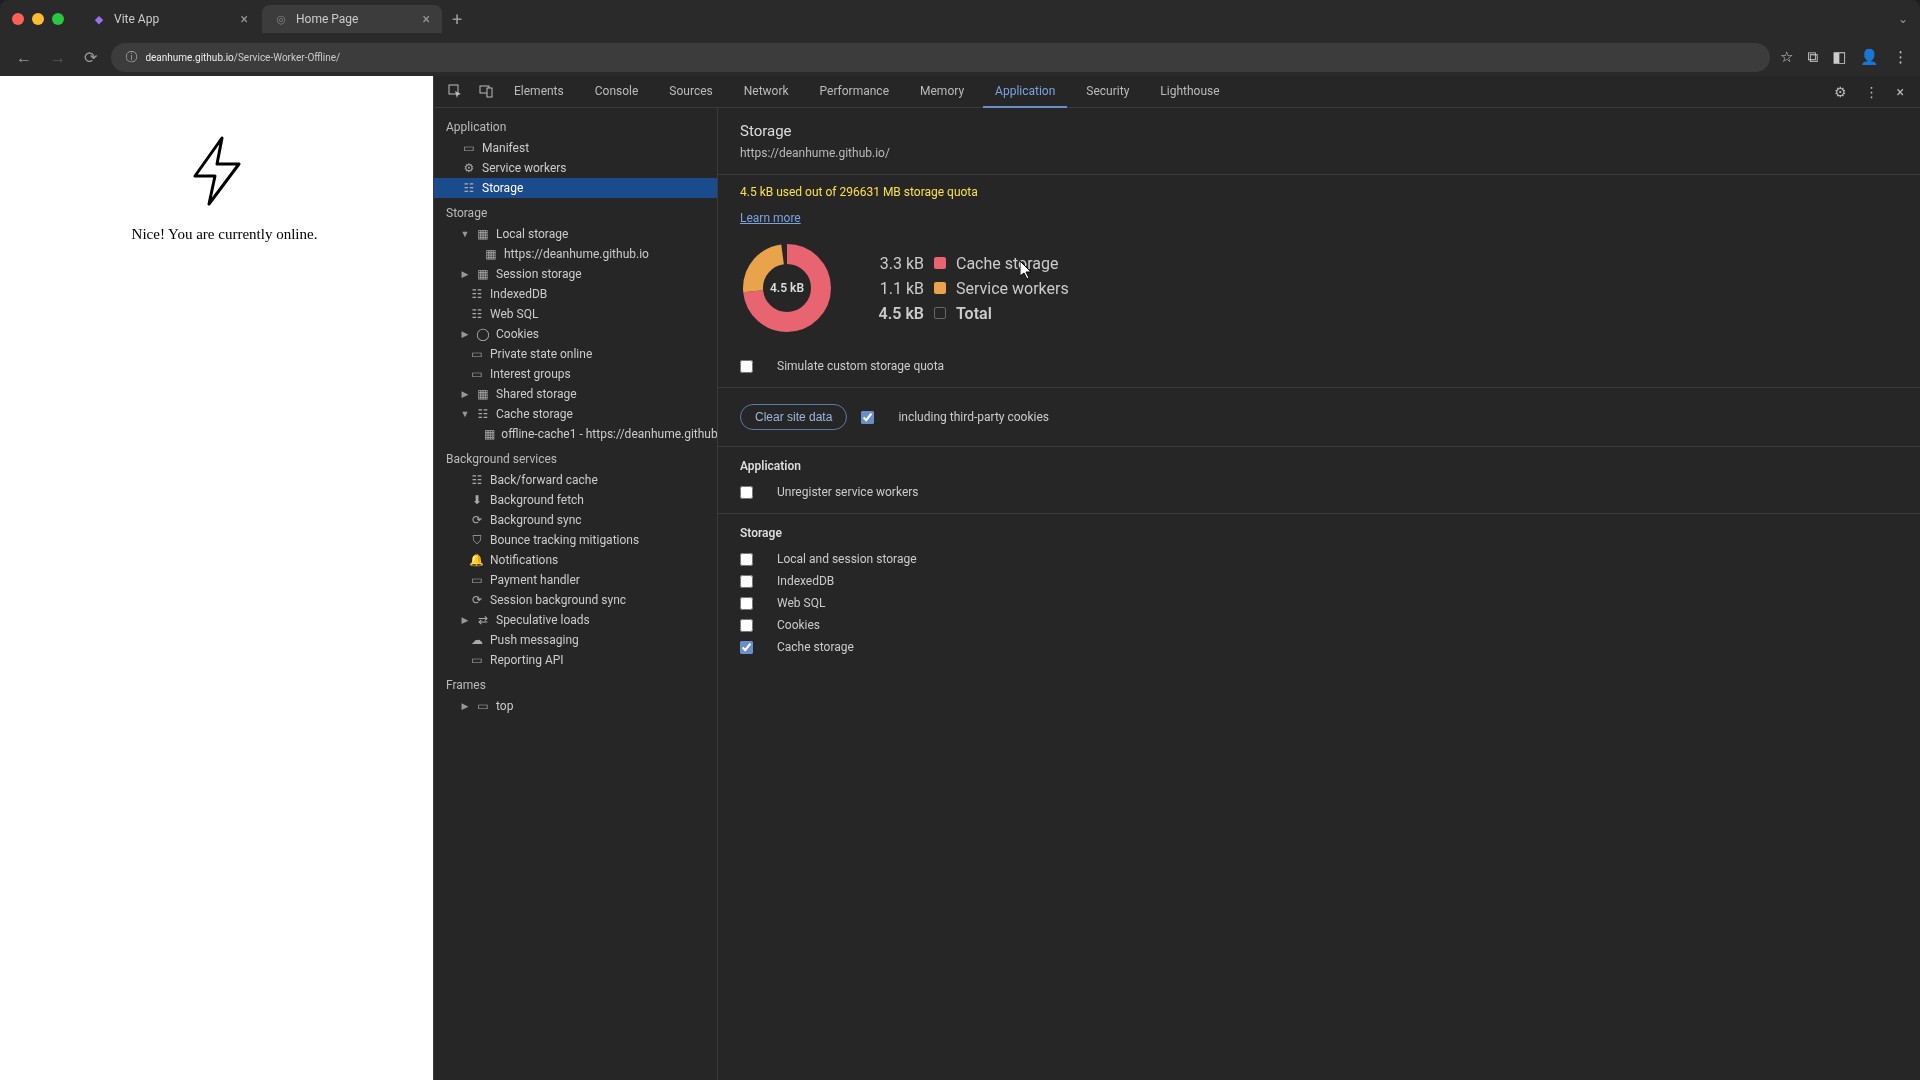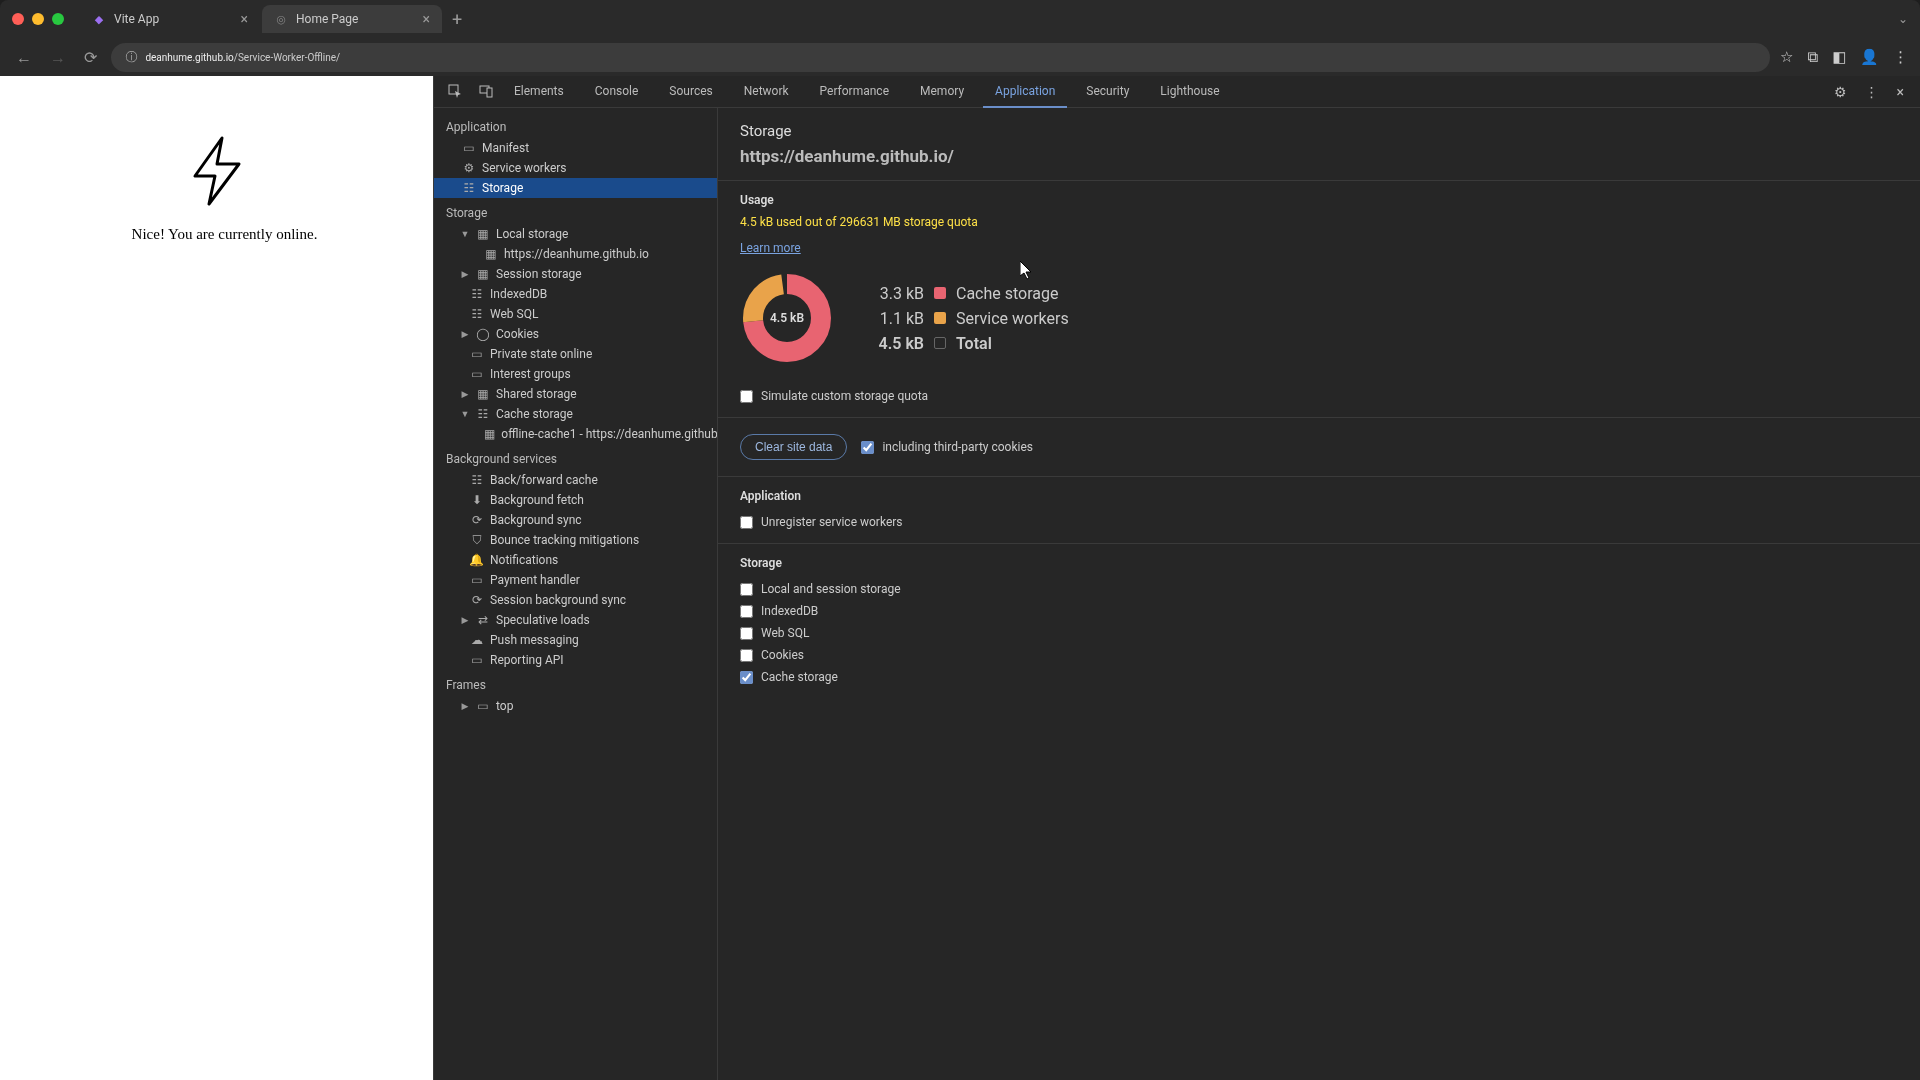--- a/index.html
+++ b/index.html
@@ -67,36 +67,36 @@
 .sb-item.no-expand { padding-left: 28px; }
 .sb-item.level2 { padding-left: 36px; }
 .sb-item.level2-expand { padding-left: 26px; }
 .sb-item.level3 { padding-left: 50px; }
 .sb-item.selected { background: #1a4b8c; color: #fff; }
 .sb-icon { width: 14px; height: 14px; display: flex; align-items: center; justify-content: center; color: #aaa; font-size: 12px; }
 
 
 .dt-main { flex: 1; padding: 14px 22px; overflow-y: auto; background: #262626; color: #ccc; }
 .main-title { font-size: 15px; color: #ddd; margin-bottom: 6px; }
-.main-subtext { font-size: 17px; color: #bbb; margin-bottom: 14px; font-weight: bold; }
+.main-subtext { font-size: 12px; color: #bbb; margin-bottom: 14px; }
 .divider { height: 1px; background: #3a3a3a; margin: 10px -22px; }
 .section-heading { font-size: 12px; color: #ddd; font-weight: 600; margin: 12px 0 8px; }
 .usage-text { font-size: 12px; color: #fde047; margin-bottom: 12px; }
 .learn-more { color: #7aa3e0; font-size: 12px; }
 .usage-row { display: flex; align-items: center; gap: 40px; margin: 16px 0 20px; }
 .donut-wrap { position: relative; width: 94px; height: 94px; }
 .donut-center { position: absolute; inset: 0; display: flex; align-items: center; justify-content: center; font-size: 12px; font-weight: 600; color: #ddd; }
 .legend { font-size: 16px; }
 .legend-row { display: flex; align-items: center; gap: 10px; padding: 3px 0; }
 .legend-size { width: 50px; text-align: right; color: #ccc; }
 .legend-swatch { width: 12px; height: 12px; border-radius: 2px; }
 .sw-cache { background: #e86471; }
 .sw-sw { background: #e9a34a; }
 .sw-total { background: transparent; border: 1px solid #666; }
-.check-row { display: flex; align-items: center; gap: 8px; padding: 4px 0; font-size: 12px; color: #ccc; }
+.check-row { display: flex; align-items: center; gap: 24px; padding: 4px 0; font-size: 12px; color: #ccc; }
 .check-row input[type=checkbox] { accent-color: #6a8ec9; }
 .clear-row { display: flex; align-items: center; gap: 14px; margin: 16px 0; }
 .clear-btn { background: transparent; border: 1px solid #5a7aa8; color: #9db8e0; padding: 5px 14px; border-radius: 14px; font-size: 12px; cursor: pointer; }
 .cursor { position: absolute; left: 1020px; top: 261px; font-size: 16px; color: #fff; pointer-events: none; }
 
 svg { display: block; }
 </style>
 </head>
 <body>
 
@@ -308,21 +308,20 @@
               <span>top</span>
             </div>
         </div>
       </div>
 
       <div class="dt-main" style="position:relative">
         <div class="main-title">Storage</div>
         <div class="main-subtext">https://deanhume.github.io/</div>
         <div class="divider"></div>
 
-        <div class="section-heading">Usage</div>
         <div class="usage-text">4.5 kB used out of 296631 MB storage quota</div>
         <a href="#" class="learn-more">Learn more</a>
 
         <div class="usage-row">
           <div class="donut-wrap">
             <svg width="94" height="94" viewBox="0 0 94 94">
 
               <circle cx="47" cy="47" r="34" fill="none" stroke="#e86471" stroke-width="20" stroke-dasharray="156.6 213.6" transform="rotate(-90 47 47)"></circle>
               <circle cx="47" cy="47" r="34" fill="none" stroke="#e9a34a" stroke-width="20" stroke-dasharray="52.2 213.6" stroke-dashoffset="-156.6" transform="rotate(-90 47 47)"></circle>
             </svg>

